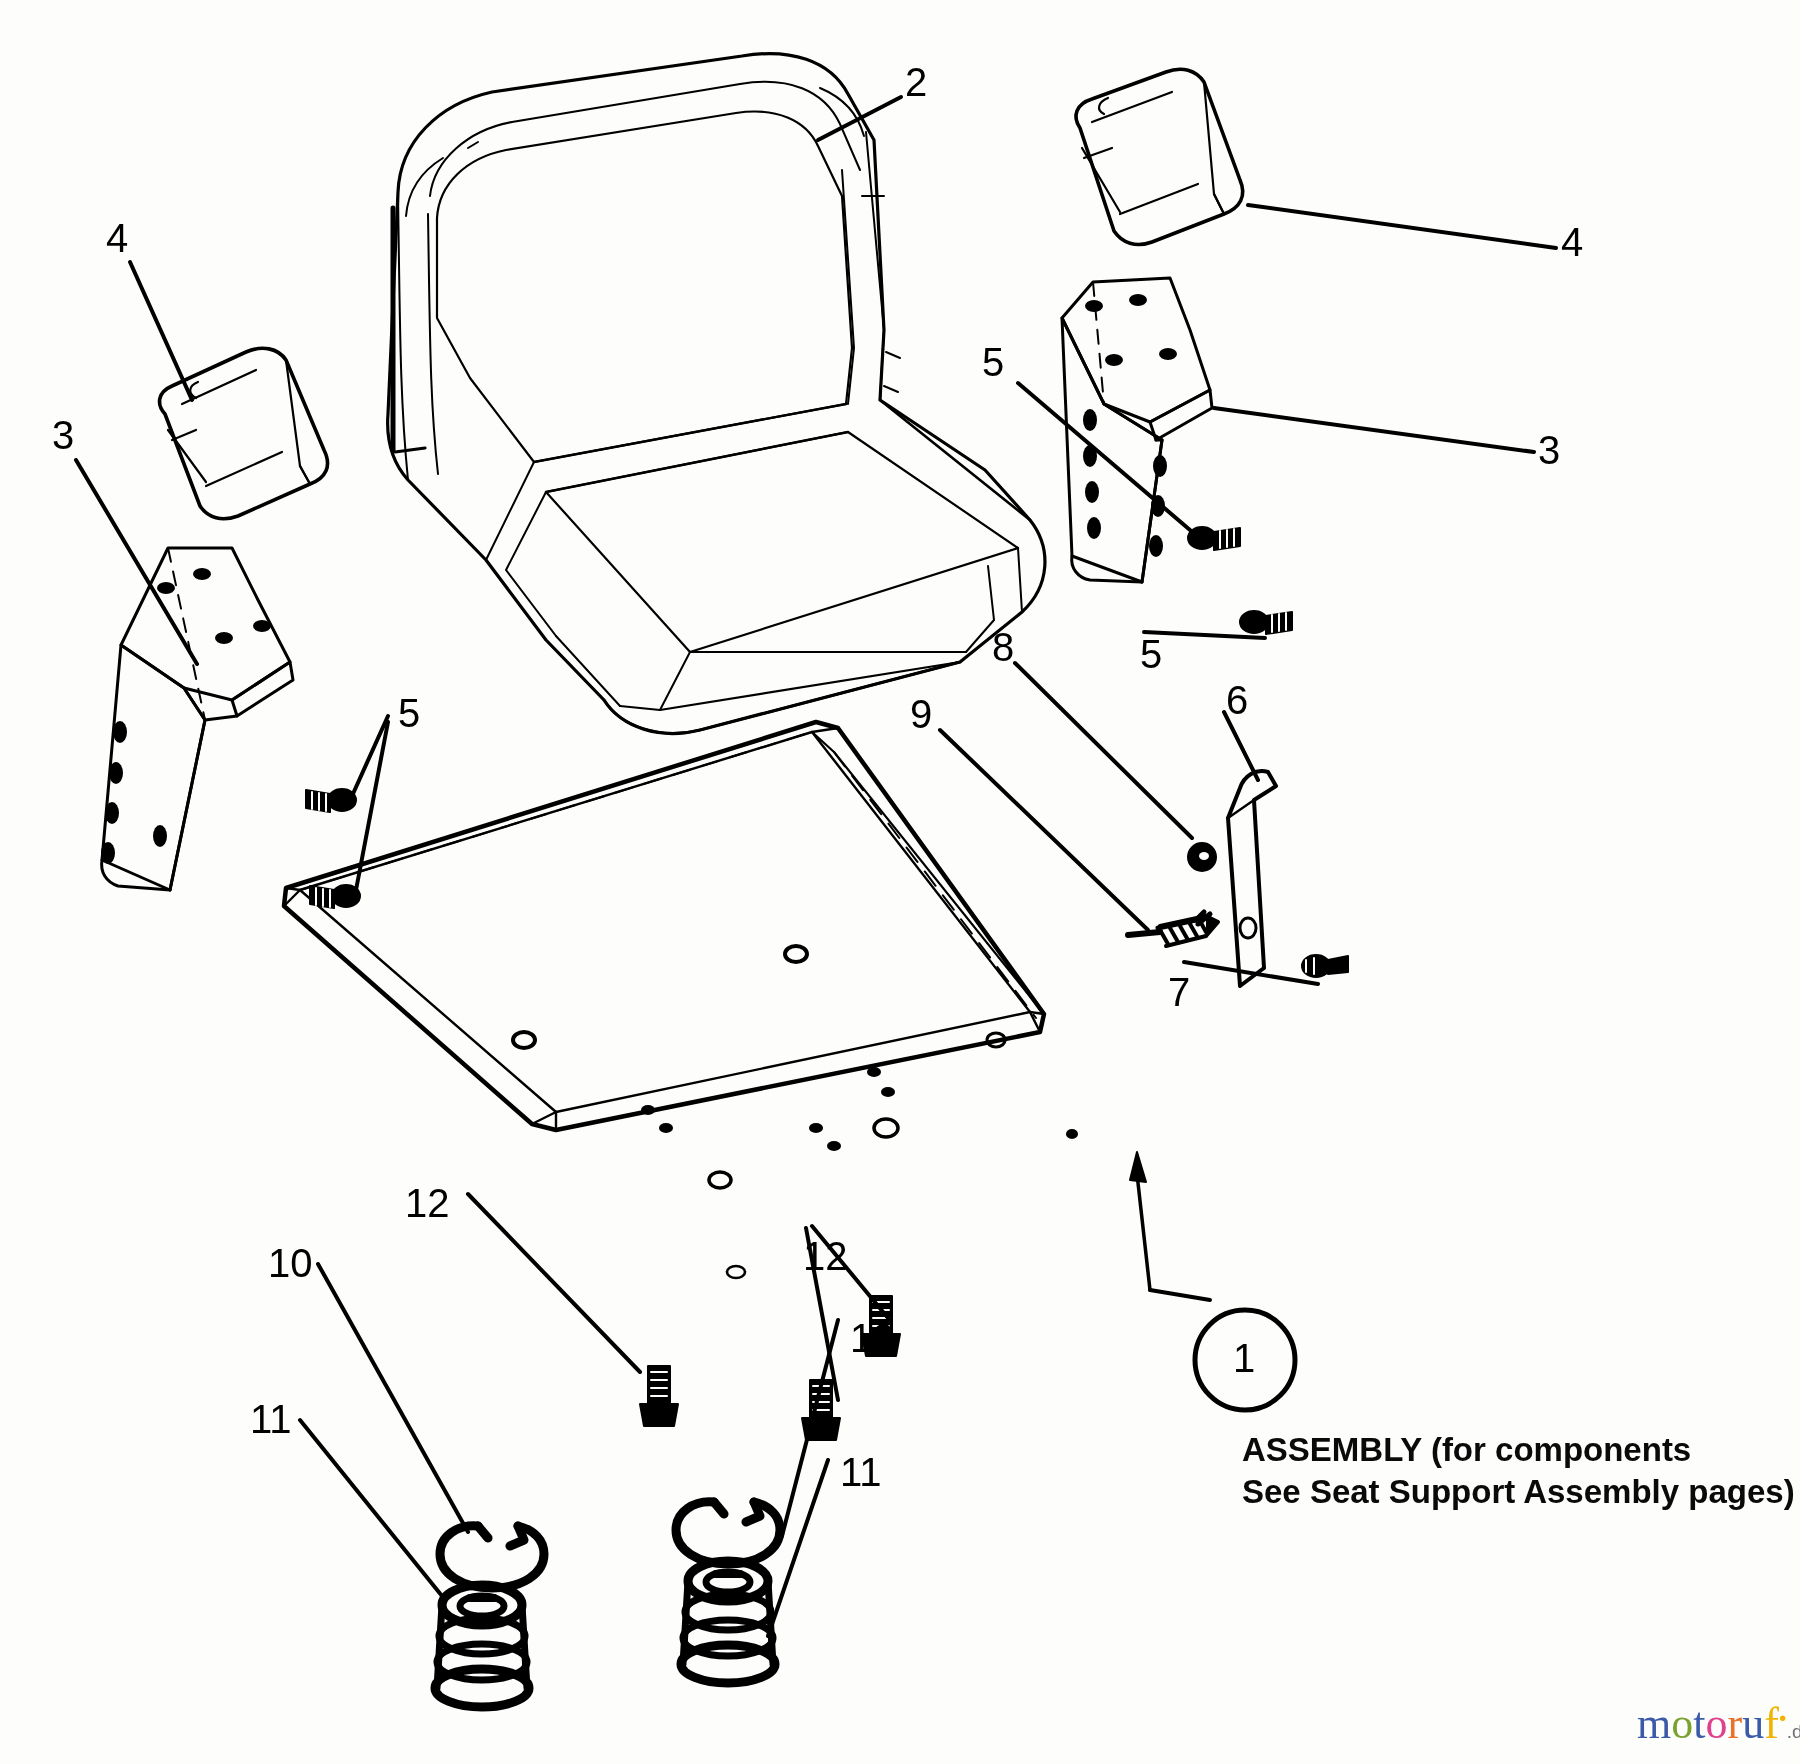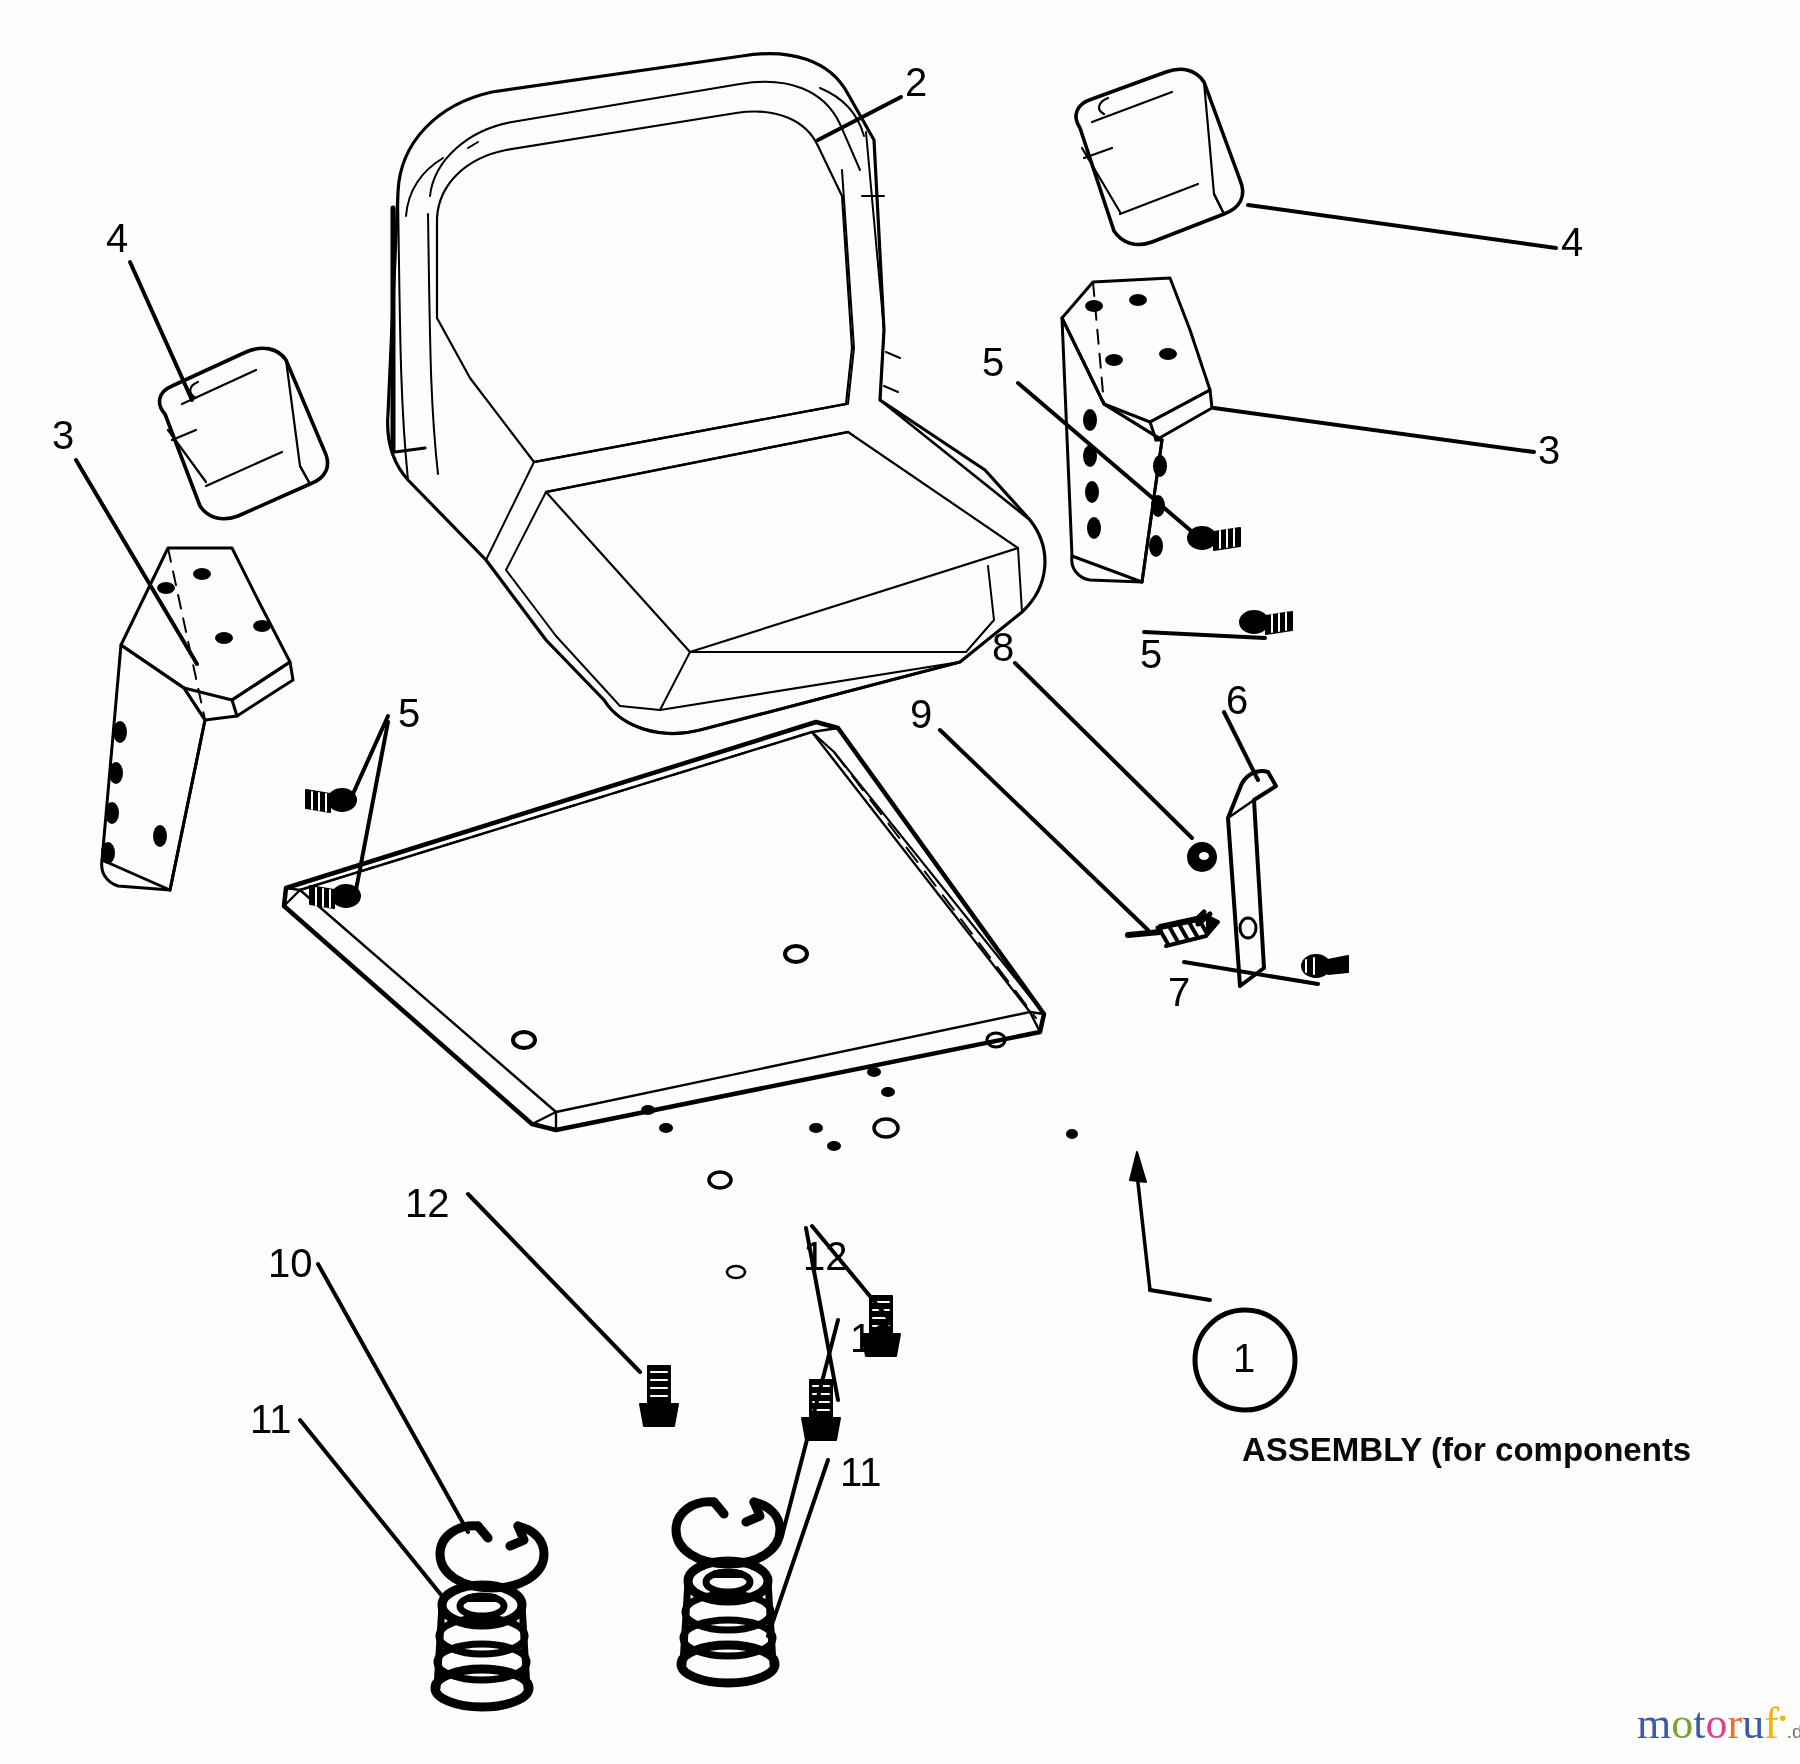--- a/index.html
+++ b/index.html
@@ -344,19 +344,20 @@
   <div class="callout" style="left:405px;  top:1183px;">12</div>
   <div class="callout" style="left:803px;  top:1236px;">12</div>
   <div class="callout" style="left:268px;  top:1243px;">10</div>
   <div class="callout" style="left:850px;  top:1318px;">10</div>
   <div class="callout" style="left:250px;  top:1399px;">11</div>
   <div class="callout" style="left:840px;  top:1452px;">11</div>
   <div class="callout" style="left:1233px; top:1338px;">1</div>
 
   <div class="assembly-note" style="left:1222px; top:1429px;margin-left:20px;">
     <div>ASSEMBLY (for components</div>
+    <div>See Seat Support Assembly pages)</div>
   </div>
 
   <div class="wm" style="left:1637px; top:1702px;">
     <span style="color:#3b5aa8">m</span><span style="color:#7aa22e">o</span><span style="color:#3b5aa8">t</span><span style="color:#e0418e">o</span><span style="color:#e8722a">r</span><span style="color:#3b5aa8">u</span><span style="color:#f0b400">f</span><span class="dot" style="color:#f0b400">●</span><span class="de">.de</span>
   </div>
 
 </div>
 
 </body></html>

